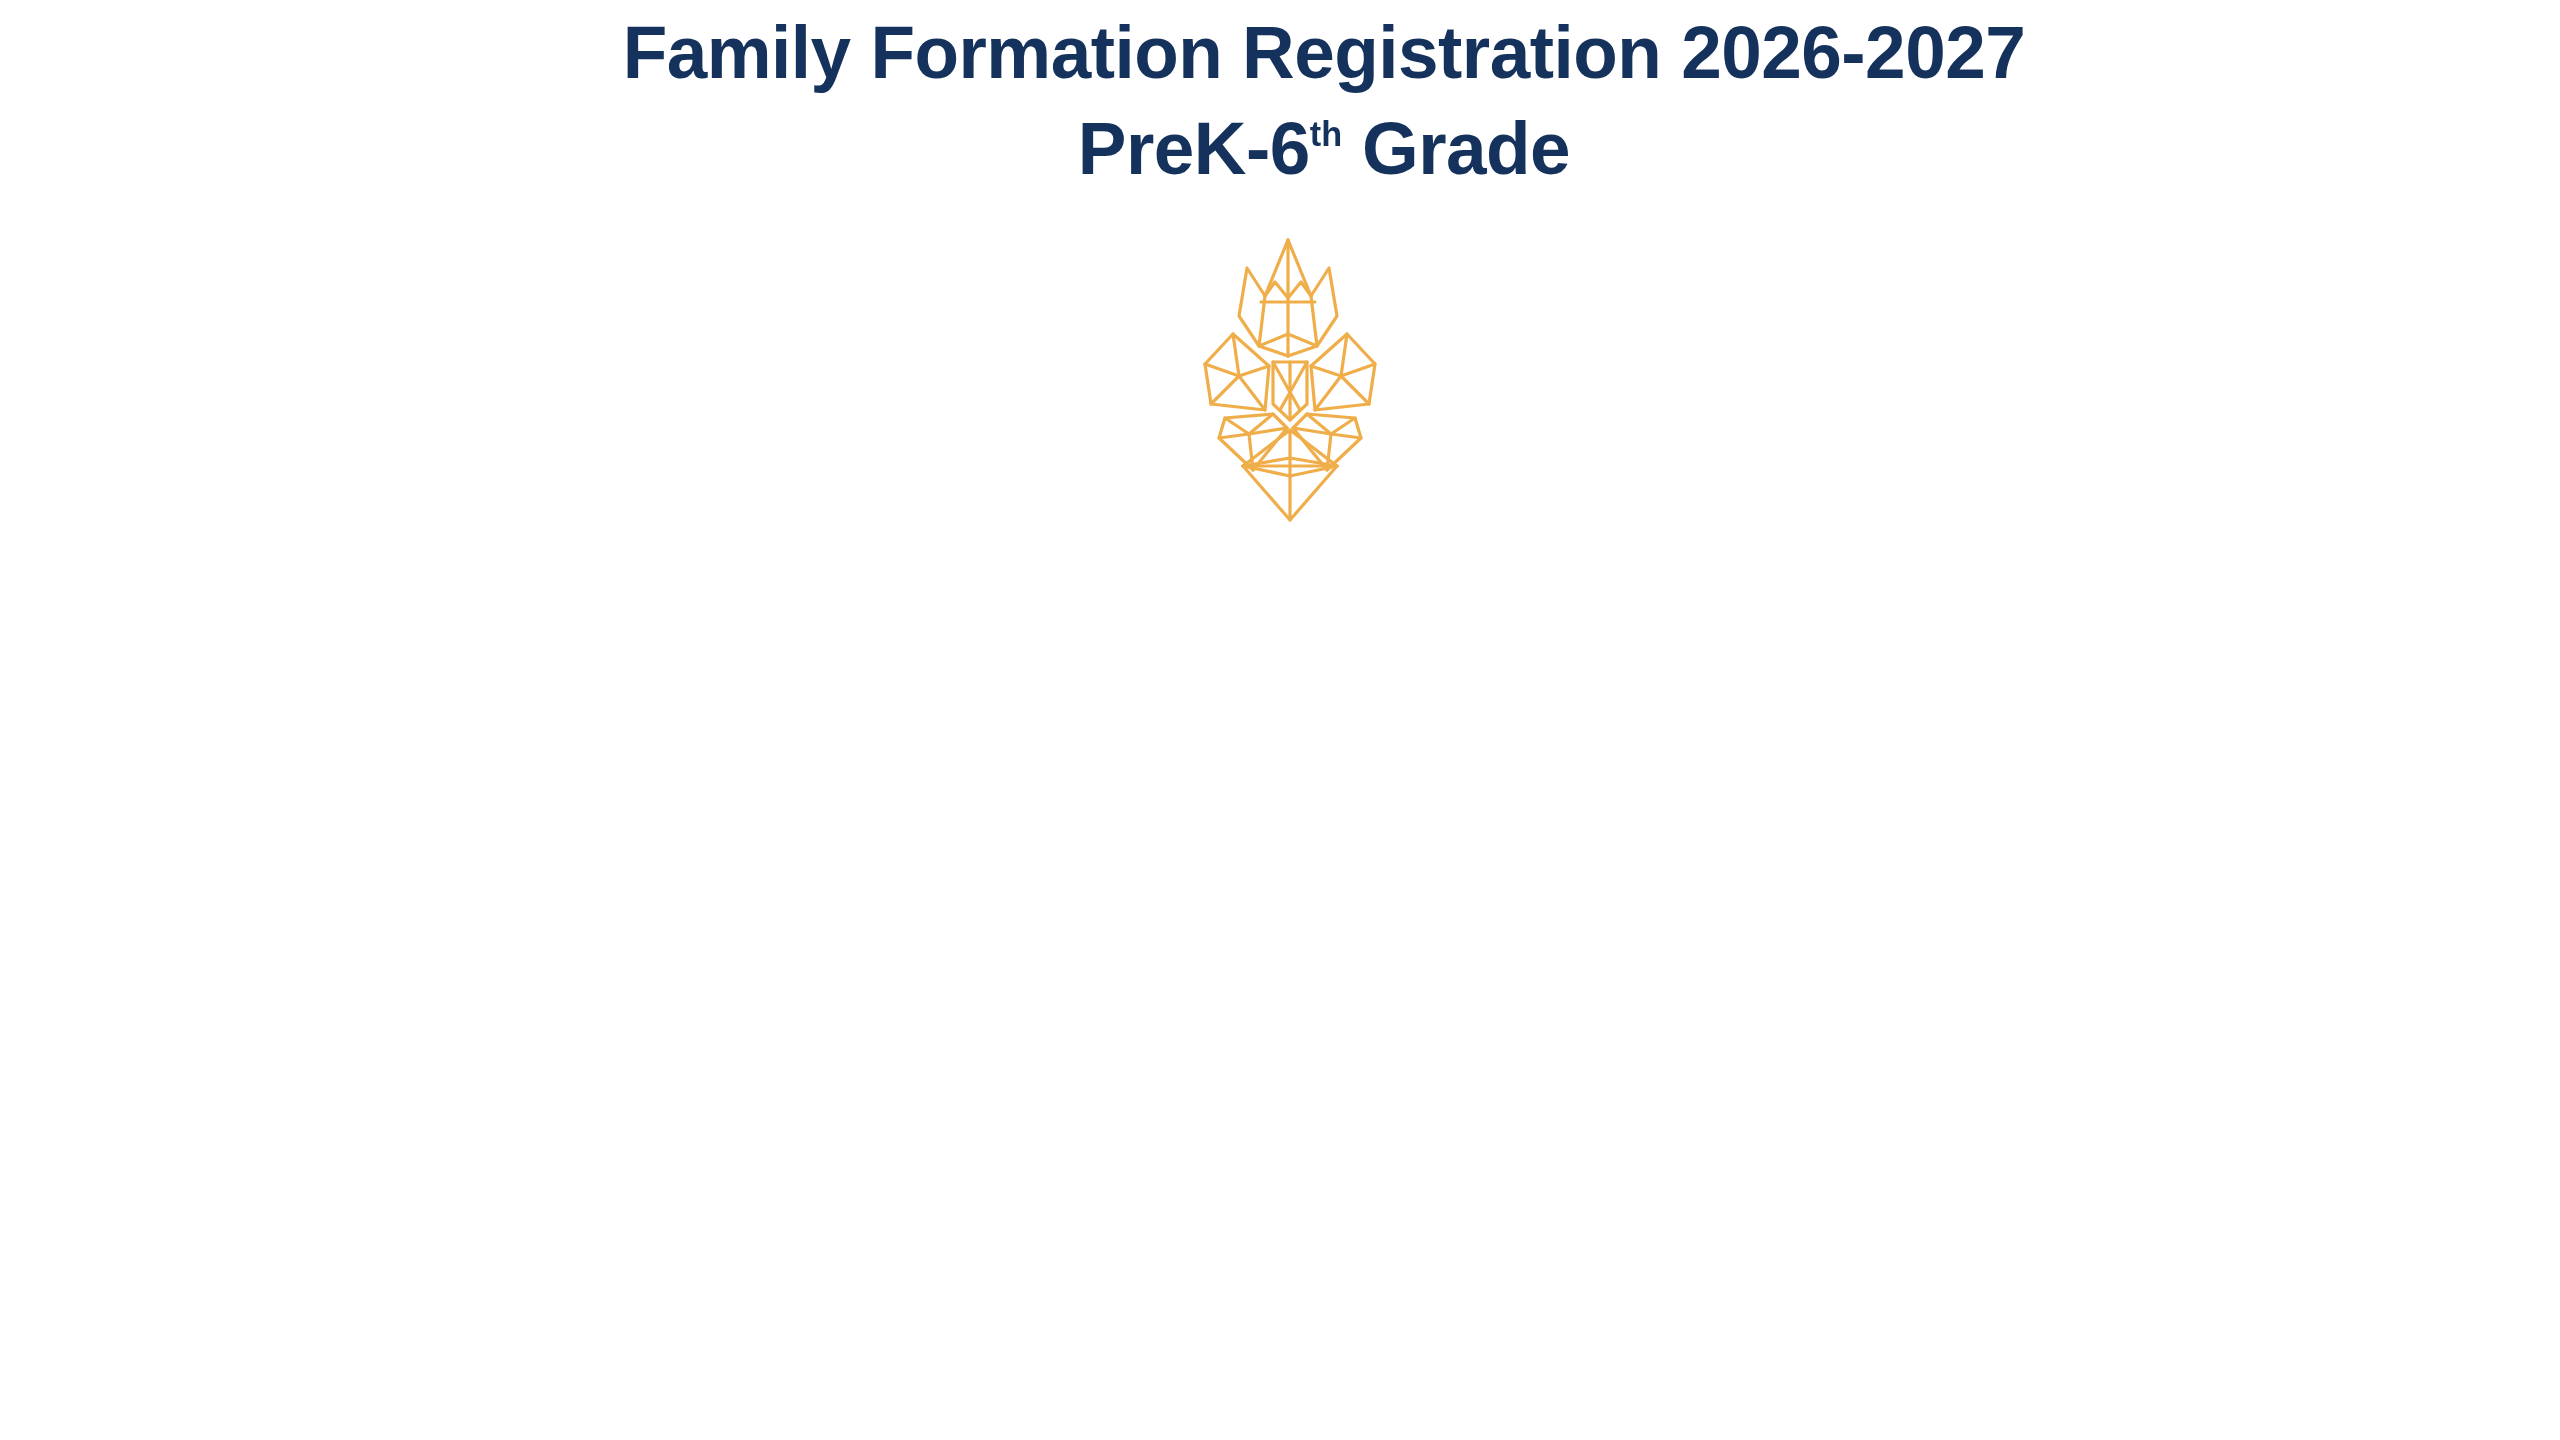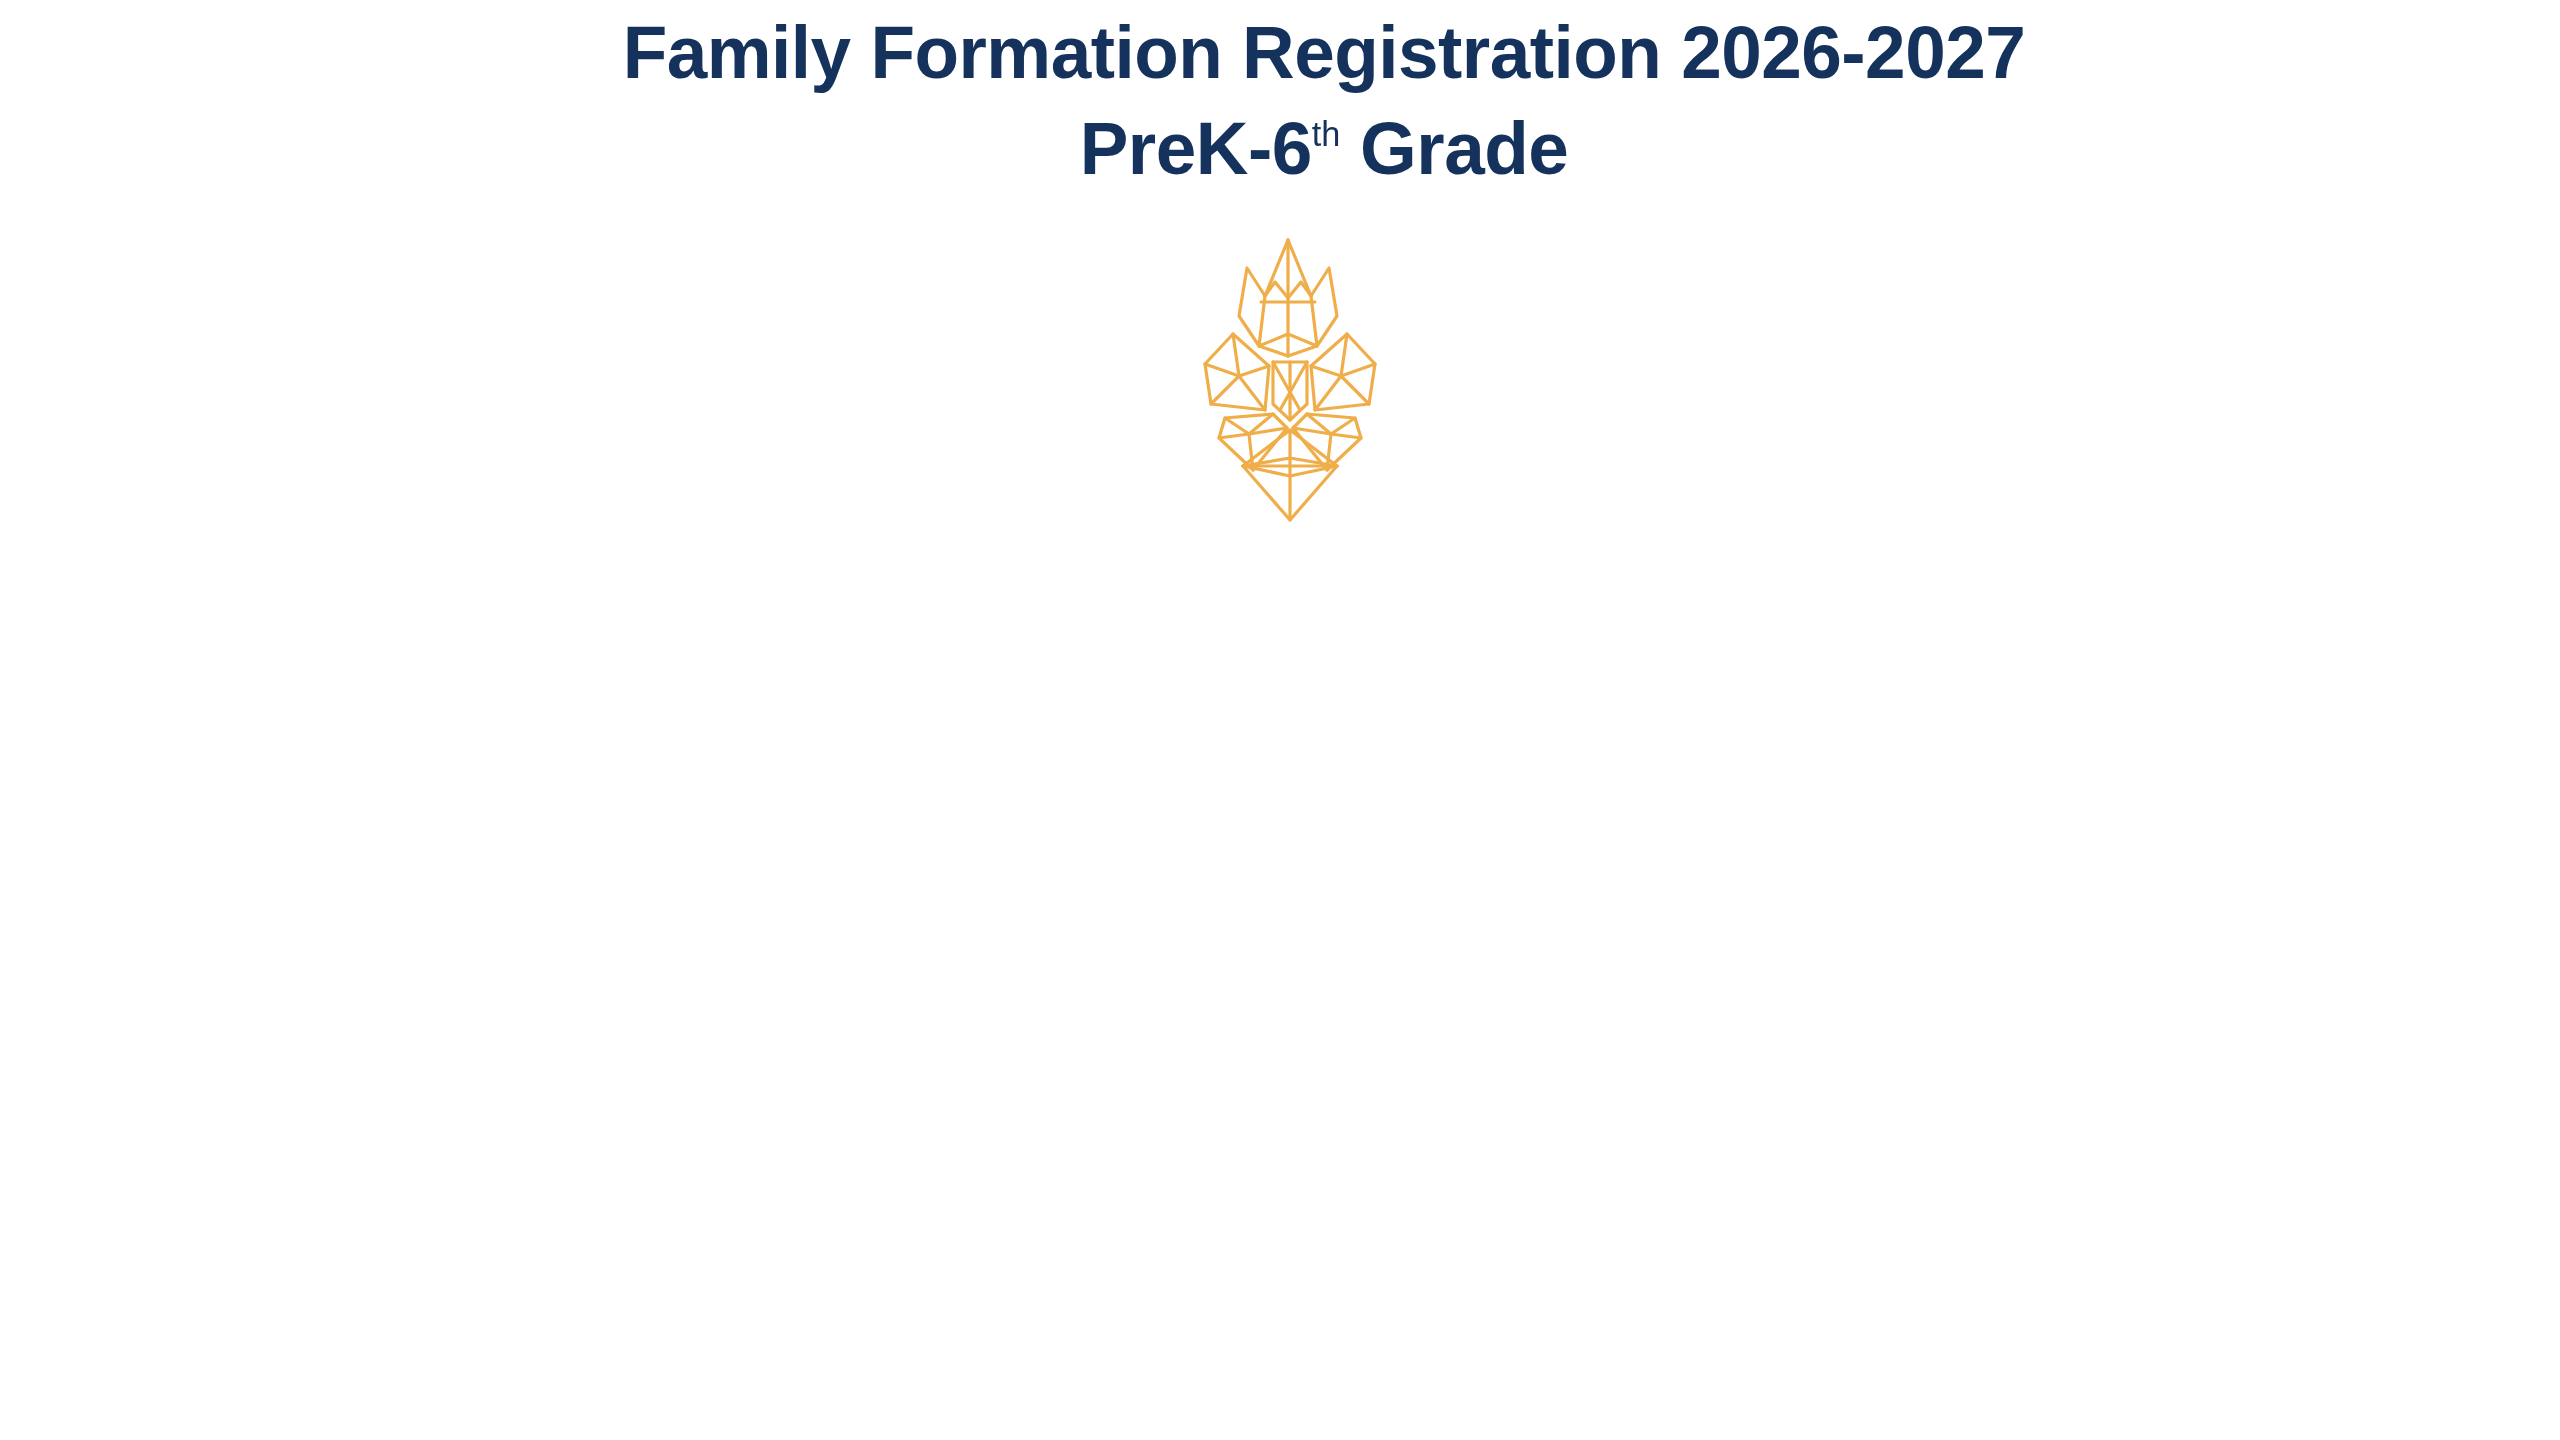--- a/index.html
+++ b/index.html
@@ -55,21 +55,21 @@
     line-height: 1.0;
     padding-top: 22px;
     transform: scaleX(0.985);
     transform-origin: center top;
   }
 
   .sup-ordinal {
     font-size: 0.47em;
     vertical-align: super;
     line-height: 0;
-    font-weight: 400;
+    font-weight: 700;
     letter-spacing: 0;
     position: relative;
     top: -0.06em;
   }
 
   .grade-word {
     
   }
 
   

